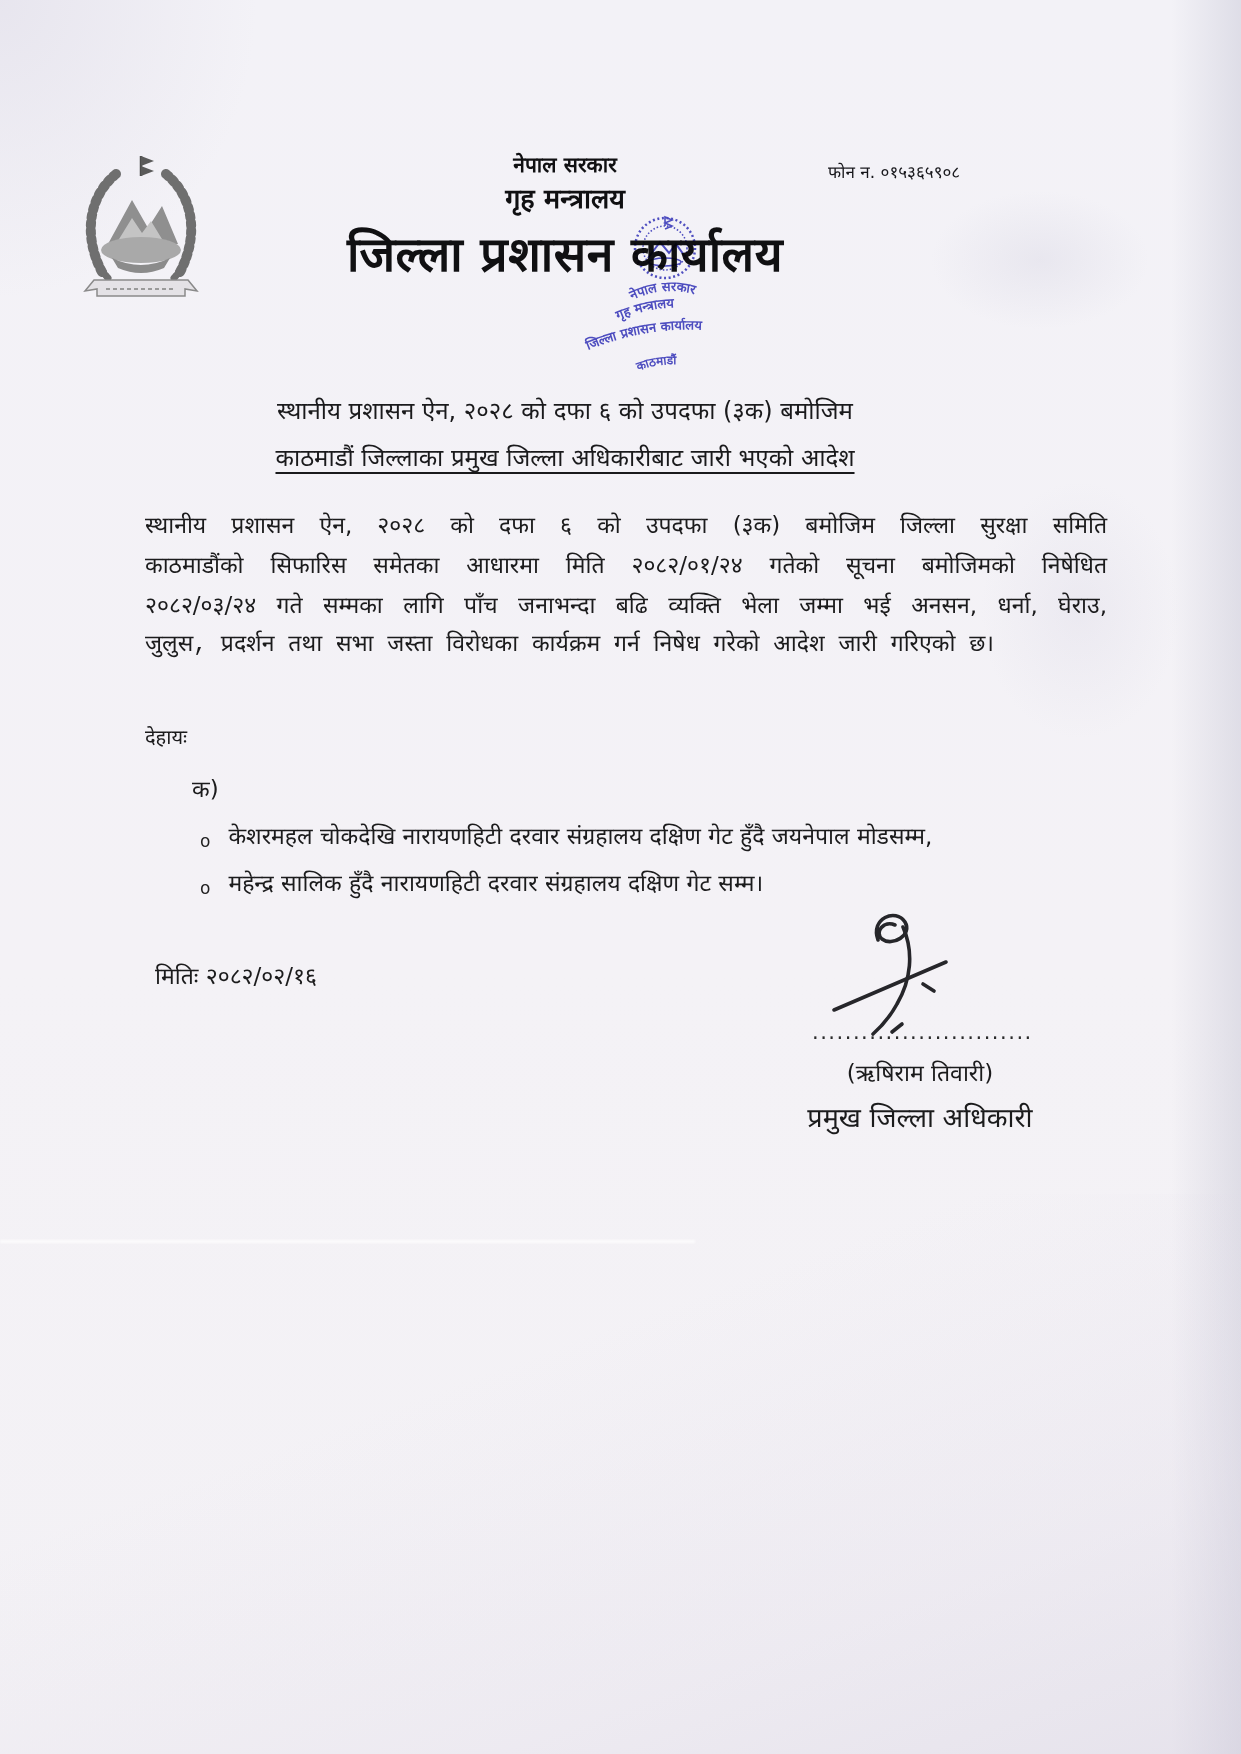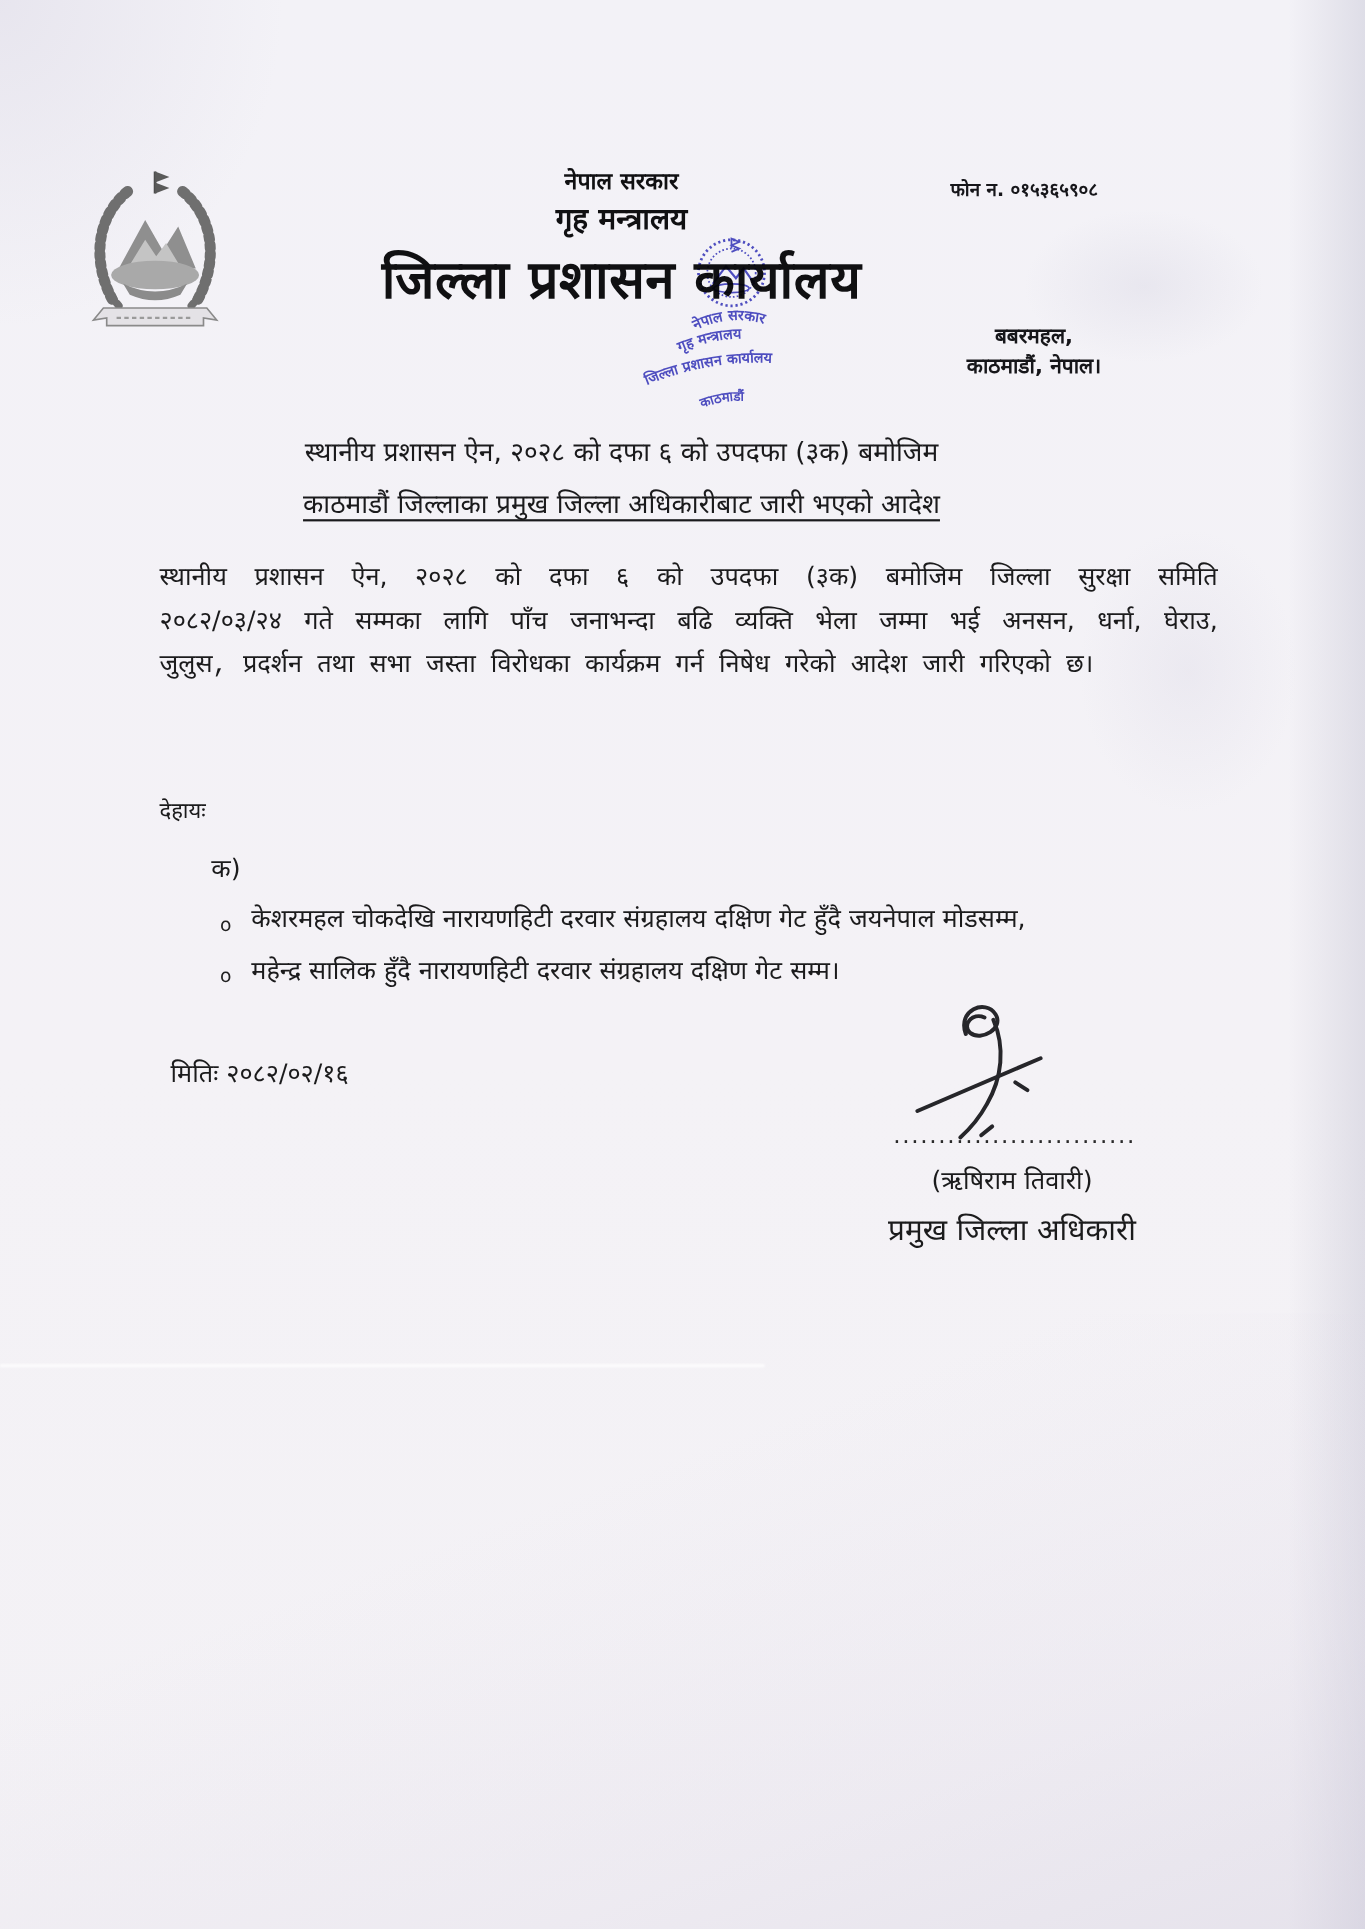--- a/index.html
+++ b/index.html
@@ -26,21 +26,21 @@
     background:radial-gradient(ellipse,rgba(200,198,216,.25),rgba(200,198,216,0) 70%);}
   .blotch.b2{left:980px;top:480px;width:200px;height:260px;
     background:radial-gradient(ellipse,rgba(205,202,220,.22),rgba(205,202,220,0) 70%);}
 
   
   .logo{position:absolute;left:78px;top:146px;width:126px;height:164px;}
   .hdr{position:absolute;left:240px;top:150px;width:650px;text-align:center;color:#101012;}
   .hdr-gov{font-size:21px;font-weight:700;}
   .hdr-min{font-size:27px;font-weight:700;margin-top:1px;}
   .hdr-office{font-size:48px;font-weight:700;margin-top:4px;letter-spacing:.5px;position:relative;z-index:2;}
-  .phone{position:absolute;left:864px;top:160px;font-size:17px;font-weight:700;color:#16161a;}
+  .phone{position:absolute;left:828px;top:160px;font-size:17px;font-weight:400;color:#16161a;}
   .addr{position:absolute;left:830px;top:293px;width:220px;text-align:center;
         font-size:19px;font-weight:700;line-height:27px;color:#16161a;}
   .stamp{position:absolute;left:550px;top:208px;width:225px;height:170px;
          mix-blend-mode:multiply;opacity:.9;z-index:3;}
 
   
   .subject{position:absolute;left:0;top:388px;width:1130px;text-align:center;
            font-size:24px;line-height:47px;color:#1a1a1c;}
   .subject .u{text-decoration:underline;text-underline-offset:6px;text-decoration-thickness:1.5px;}
 
@@ -93,24 +93,20 @@
     <path d="M16 134 h94 l9 11 l-12 -2 v7 h-88 v-7 l-12 2 z" fill="#e4e2e6" stroke="#8a8a8a" stroke-width="1.5"></path>
     <line x1="28" y1="143" x2="98" y2="143" stroke="#9a9a9a" stroke-width="2" stroke-dasharray="4 3"></line>
   </svg>
 
   <div class="hdr">
     <div class="hdr-gov">नेपाल सरकार</div>
     <div class="hdr-min">गृह मन्त्रालय</div>
     <div class="hdr-office">जिल्ला प्रशासन कार्यालय</div>
   </div>
   <div class="phone">फोन न. ०१५३६५९०८</div>
-  <div class="addr">
-    <div>बबरमहल,</div>
-    <div>काठमाडौं, नेपाल।</div>
-  </div>
 
   <svg class="stamp" viewBox="0 0 225 170">
     <g fill="none" stroke="#3e3ec0">
       <circle cx="115" cy="40" r="30" stroke-width="2.5" stroke-dasharray="2 2.6"></circle>
       <circle cx="115" cy="40" r="22" stroke-width="1.6" stroke-dasharray="1.5 2"></circle>
       <path d="M98 50 l12 -16 l9 11 l7 -9 l10 14" stroke-width="2"></path>
       <path d="M115 18 v-9 l7 3 l-7 3 l7 3 l-7 3" stroke-width="1.6"></path>
       <ellipse cx="115" cy="54" rx="16" ry="4" stroke-width="1.5"></ellipse>
     </g>
     <path id="stamp-arc1" d="M82 92 Q 115 76 150 88" fill="none"></path>
@@ -131,20 +127,21 @@
     </text>
   </svg>
 
   <div class="subject">
     <div>स्थानीय प्रशासन ऐन, २०२८ को दफा ६ को उपदफा (३क) बमोजिम</div>
     <div><span class="u">काठमाडौं जिल्लाका प्रमुख जिल्ला अधिकारीबाट जारी भएको आदेश</span></div>
   </div>
 
   <div class="body-text">
     <div class="jline">स्थानीय प्रशासन ऐन, २०२८ को दफा ६ को उपदफा (३क) बमोजिम जिल्ला सुरक्षा समिति</div>
+    <div class="jline">काठमाडौंको सिफारिस समेतका आधारमा मिति २०८२/०१/२४ गतेको सूचना बमोजिमको निषेधित</div>
     <div class="jline">२०८२/०३/२४ गते सम्मका लागि पाँच जनाभन्दा बढि व्यक्ति भेला जम्मा भई अनसन, धर्ना, घेराउ,</div>
     <div class="jline last">जुलुस, प्रदर्शन तथा सभा जस्ता विरोधका कार्यक्रम गर्न निषेध गरेको आदेश जारी गरिएको छ।</div>
   </div>
 
   <div class="details-label">देहायः</div>
 
   <div class="item-a">
     <span>क)</span>
   </div>
 

